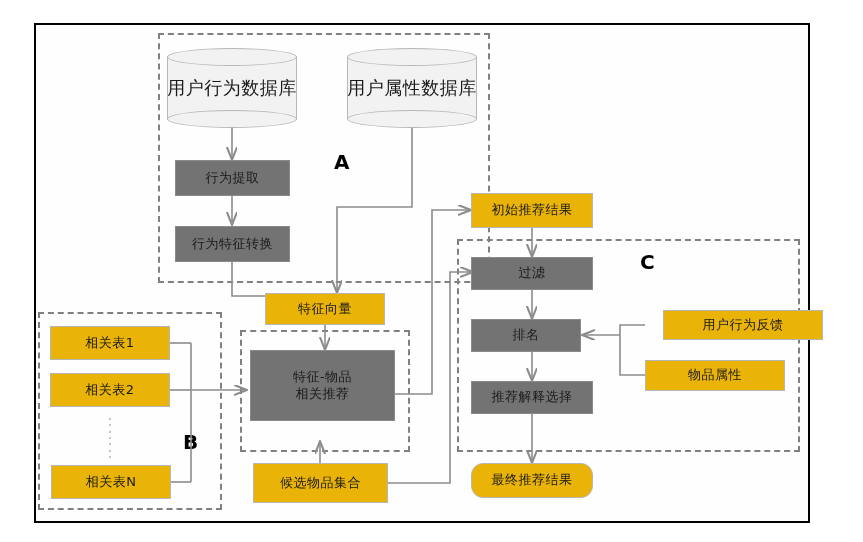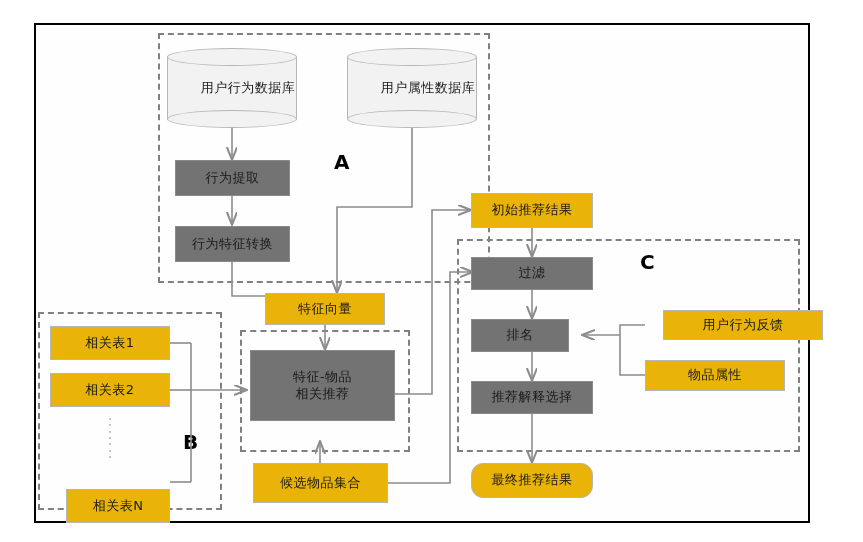--- a/index.html
+++ b/index.html
@@ -10,21 +10,21 @@
 
   .node{position:absolute;box-sizing:border-box;display:flex;align-items:center;justify-content:center;text-align:center;
         font-size:13px;color:#1a1a1a;line-height:1.25;letter-spacing:0.5px;}
   .box-light{background:#eab308;border:1.5px solid #b6b6b6;}
   .box-dark{background:#737373;border:1.5px solid #8a8a8a;}
   .cyl{position:absolute;box-sizing:border-box;}
   .cyl .body{position:absolute;left:0;right:0;top:9px;bottom:9px;background:#f2f2f2;border-left:1.5px solid #b6b6b6;border-right:1.5px solid #b6b6b6;}
   .cyl .top{position:absolute;left:0;right:0;top:0;height:18px;background:#f2f2f2;border:1.5px solid #b6b6b6;border-radius:50%/50%;box-sizing:border-box;}
   .cyl .bot{position:absolute;left:0;right:0;bottom:0;height:18px;background:#f2f2f2;border:1.5px solid #b6b6b6;border-radius:50%/50%;box-sizing:border-box;}
   .cyl .lbl{position:absolute;left:0;right:0;top:0;bottom:0;display:flex;align-items:center;justify-content:center;
-            font-size:13px;color:#1a1a1a;letter-spacing:0.5px;z-index:3;padding-left:32px;}
+            font-size:18px;color:#1a1a1a;letter-spacing:0.5px;z-index:3;}
 
   .group{position:absolute;box-sizing:border-box;border:2px dashed #808080;}
   .glabel{position:absolute;font-size:20px;font-weight:bold;color:#000;}
   .dots{position:absolute;display:flex;flex-direction:column;align-items:center;justify-content:space-between;}
   .dots i{display:block;width:2px;height:2px;background:#b0b0b0;border-radius:50%;}
 </style>
 </head>
 <body>
 
 <div id="canvas">
@@ -108,34 +108,34 @@
   <div class="node box-light" style="left:50px;top:373px;width:120px;height:34px;">相关表2</div>
   <div class="dots" style="left:109px;top:418px;width:2px;height:40px;">
     <i></i>
       <i></i>
       <i></i>
       <i></i>
       <i></i>
       <i></i>
       <i></i>
   </div>
-  <div class="node box-light" style="left:66px;top:465px;width:104px;height:34px;margin-top:24px;">相关表N</div>
+  <div class="node box-light" style="left:51px;top:465px;width:120px;height:34px;">相关表N</div>
 
   <div class="node box-dark" style="left:250px;top:350px;width:145px;height:71px;flex-direction:column;">
     <span>特征-物品</span>
     <span>相关推荐</span>
   </div>
 
   <div class="node box-light" style="left:253px;top:463px;width:135px;height:40px;">候选物品集合</div>
 
   <div class="node box-light" style="left:471px;top:193px;width:122px;height:35px;">初始推荐结果</div>
 
   <div class="node box-dark" style="left:471px;top:257px;width:122px;height:33px;">过滤</div>
 
-  <div class="node box-dark" style="left:471px;top:319px;width:98px;height:33px;">排名</div>
+  <div class="node box-dark" style="left:471px;top:319px;width:110px;height:33px;">排名</div>
 
   <div class="node box-dark" style="left:471px;top:381px;width:122px;height:33px;">推荐解释选择</div>
 
   <div class="node box-light" style="left:471px;top:463px;width:122px;height:35px;border-radius:12px;">最终推荐结果</div>
 
   <div class="node box-light" style="left:645px;top:310px;width:160px;height:30px;margin-left:18px;">用户行为反馈</div>
 
   <div class="node box-light" style="left:645px;top:360px;width:140px;height:31px;">物品属性</div>
 </div>
 

